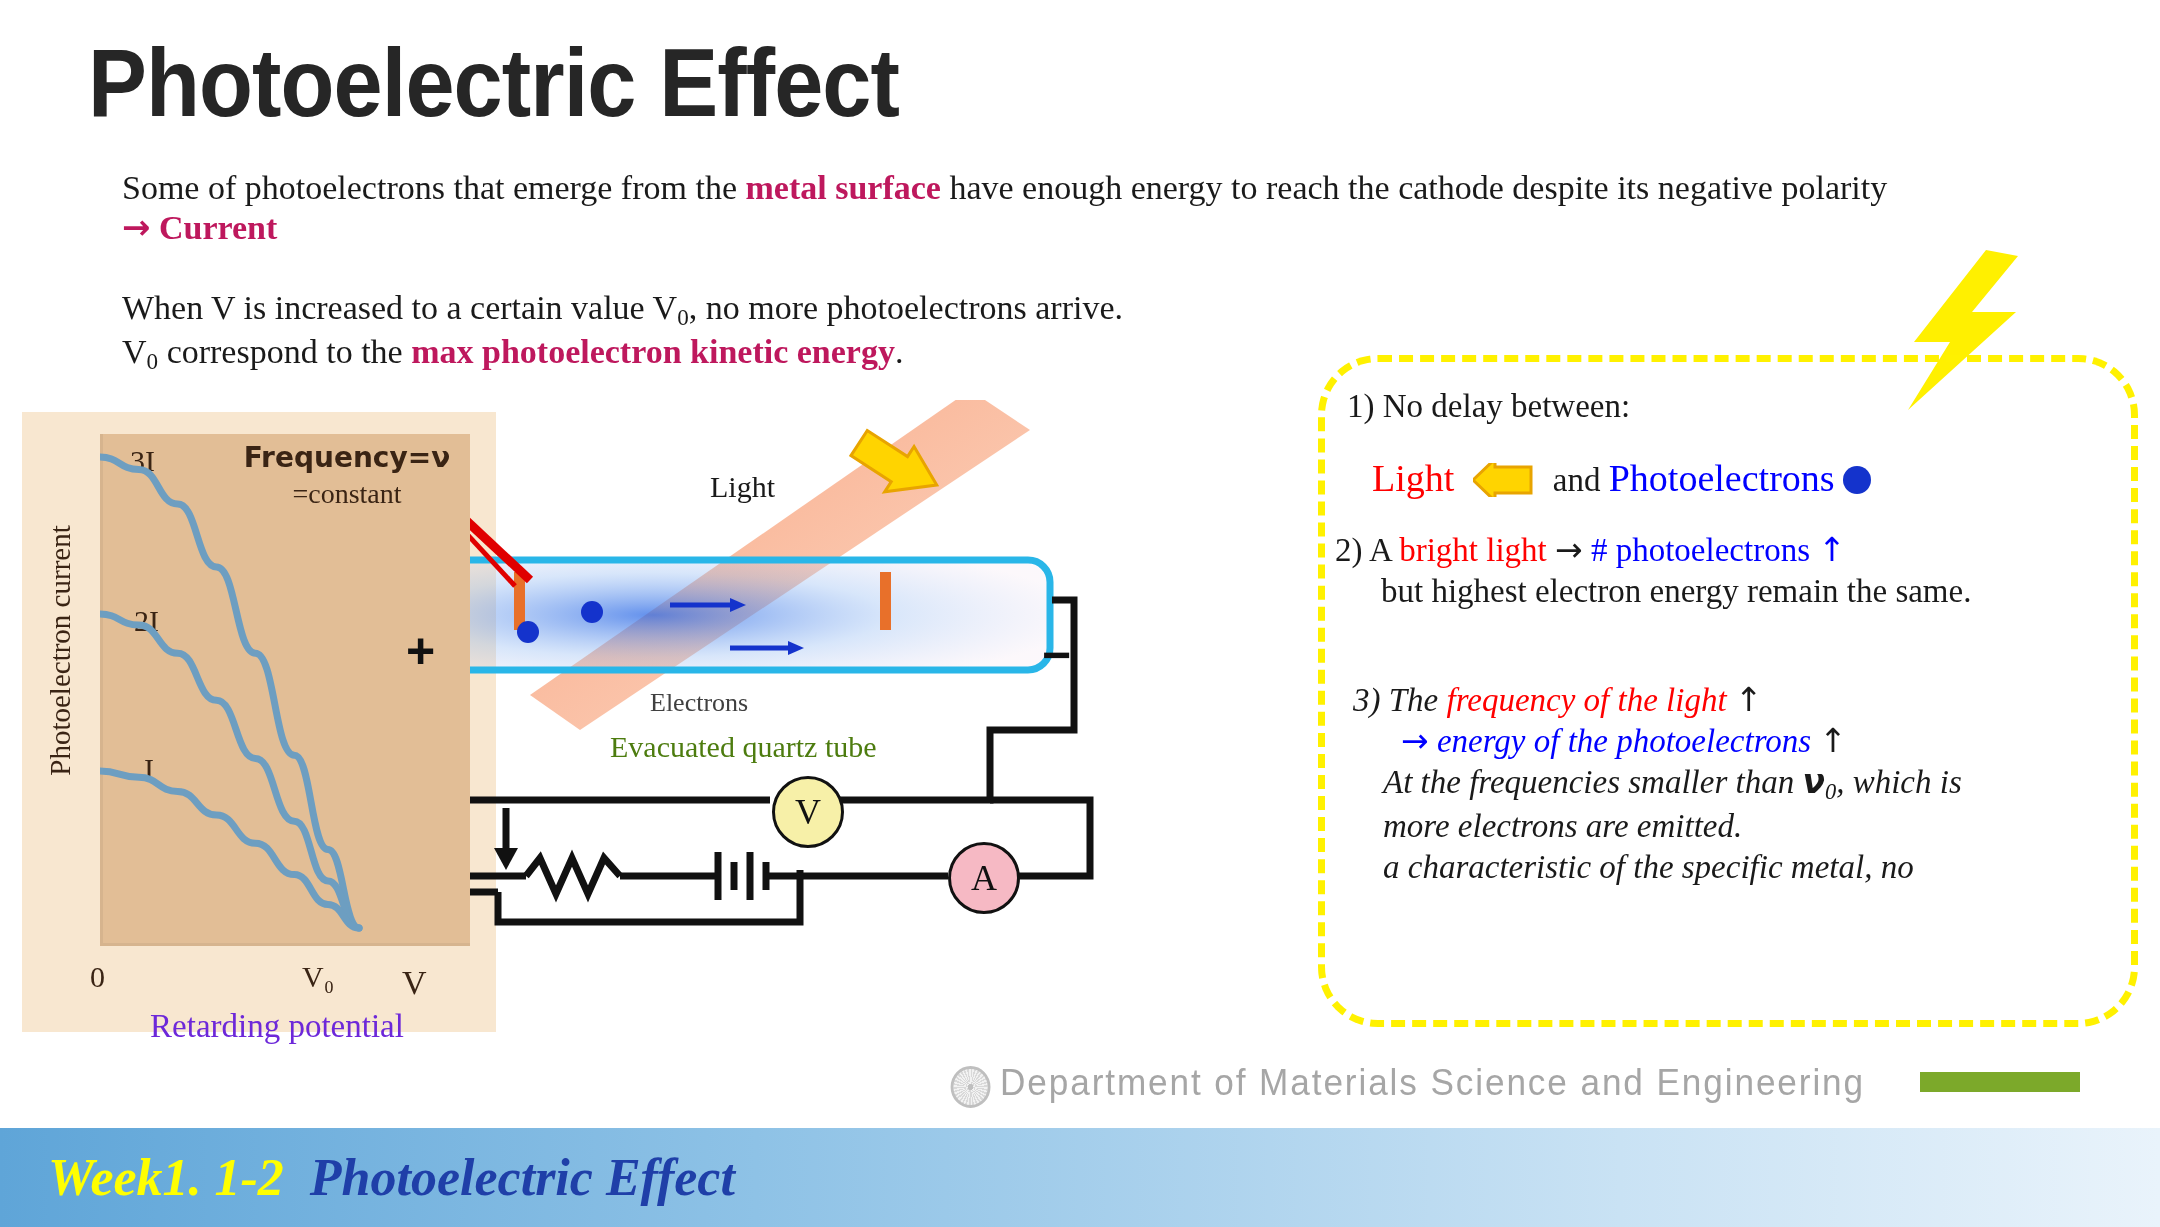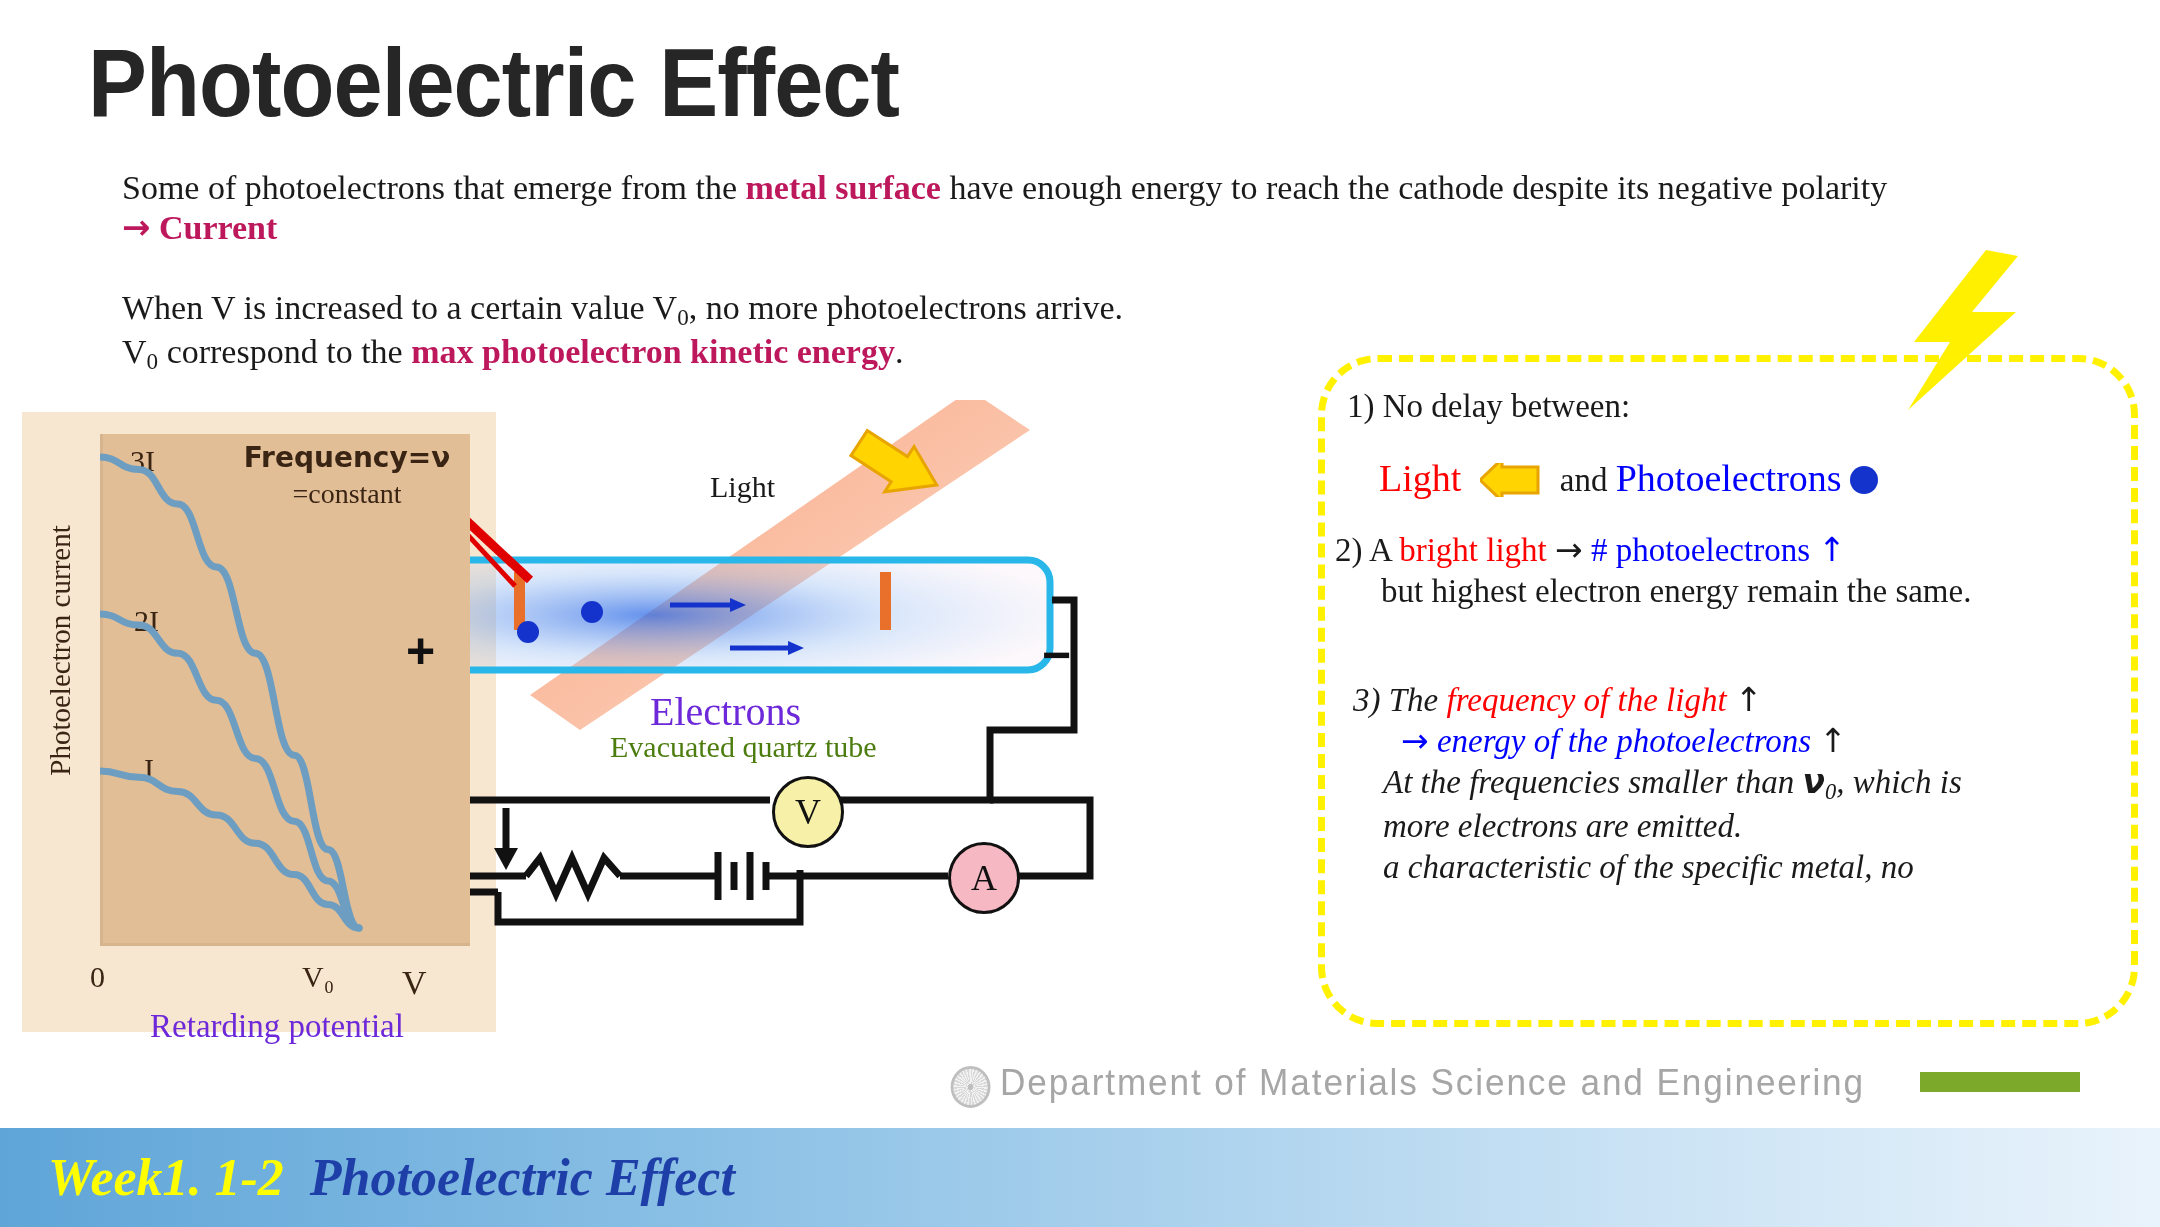--- a/index.html
+++ b/index.html
@@ -68,21 +68,21 @@
   #xtv0{left:280px;top:548px;}
   #xtv{left:380px;top:552px;font-size:34px;}
   #chart-xlabel{
     position:absolute;left:60px;top:596px;width:390px;text-align:center;
     font-size:33px;color:#6d28d9;
   }
 
   
   #apparatus{left:470px;top:400px;width:800px;height:560px;}
   #light-label{position:absolute;left:240px;top:70px;font-size:30px;color:#1a1a1a;}
-  #electrons-label{position:absolute;left:180px;top:288px;font-size:40px;color:#6d28d9;}
+  #electrons-label{position:absolute;left:180px;top:288px;font-size:26px;color:#404040;}
   #tube-label{position:absolute;left:140px;top:330px;font-size:30px;color:#4d7c0f;}
   #meter-v{
     position:absolute;left:302px;top:376px;width:66px;height:66px;border-radius:50%;
     background:#F7F0A8;border:3px solid #111;
     display:flex;align-items:center;justify-content:center;
     font-size:36px;color:#111;
   }
   #meter-a{
     position:absolute;left:478px;top:442px;width:66px;height:66px;border-radius:50%;
     background:#F6B9C4;border:3px solid #111;
@@ -264,21 +264,21 @@
   <polygon points="96,0 24,92 60,92 18,160 126,62 82,62 128,6" fill="#FFF000"></polygon>
 </svg>
 
 <div class="abs" id="callout">
 
   <div class="note" id="note1">
     <div>
       <span>1)</span>
       <span>No delay between:</span>
     </div>
-    <div style="margin-top:28px;margin-left:32px;">
+    <div style="margin-top:28px;margin-left:25px;">
       <span class="red" style="font-size:38px;">Light</span>
       <svg width="62" height="34" style="vertical-align:-6px;margin:0 10px;">
         <polygon points="58,4 22,4 22,-4 0,17 22,38 22,30 58,30" fill="#FFD400" stroke="#E8A400" stroke-width="3"></polygon>
       </svg>
       <span>and</span>
       <span class="blue" style="font-size:38px;">Photoelectrons</span>
       <span class="dotblue"></span>
     </div>
   </div>
 

